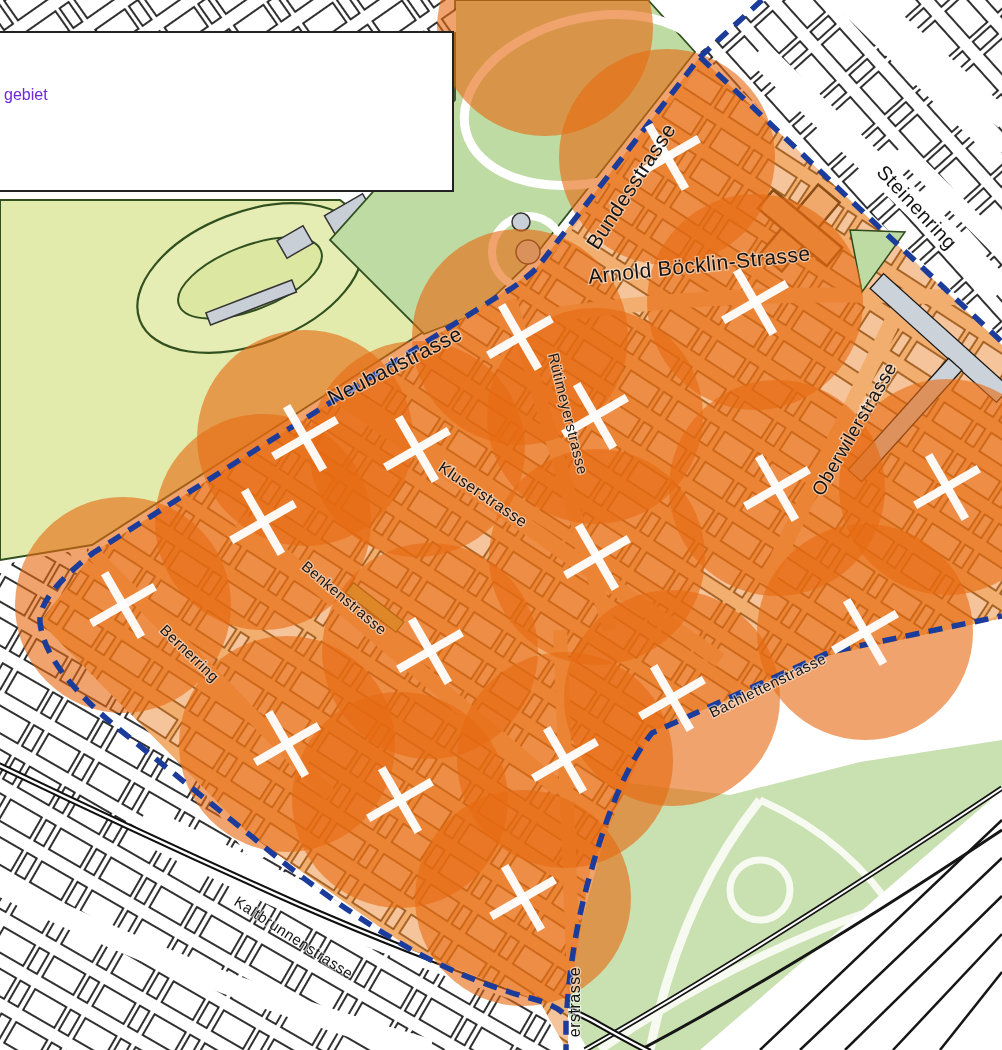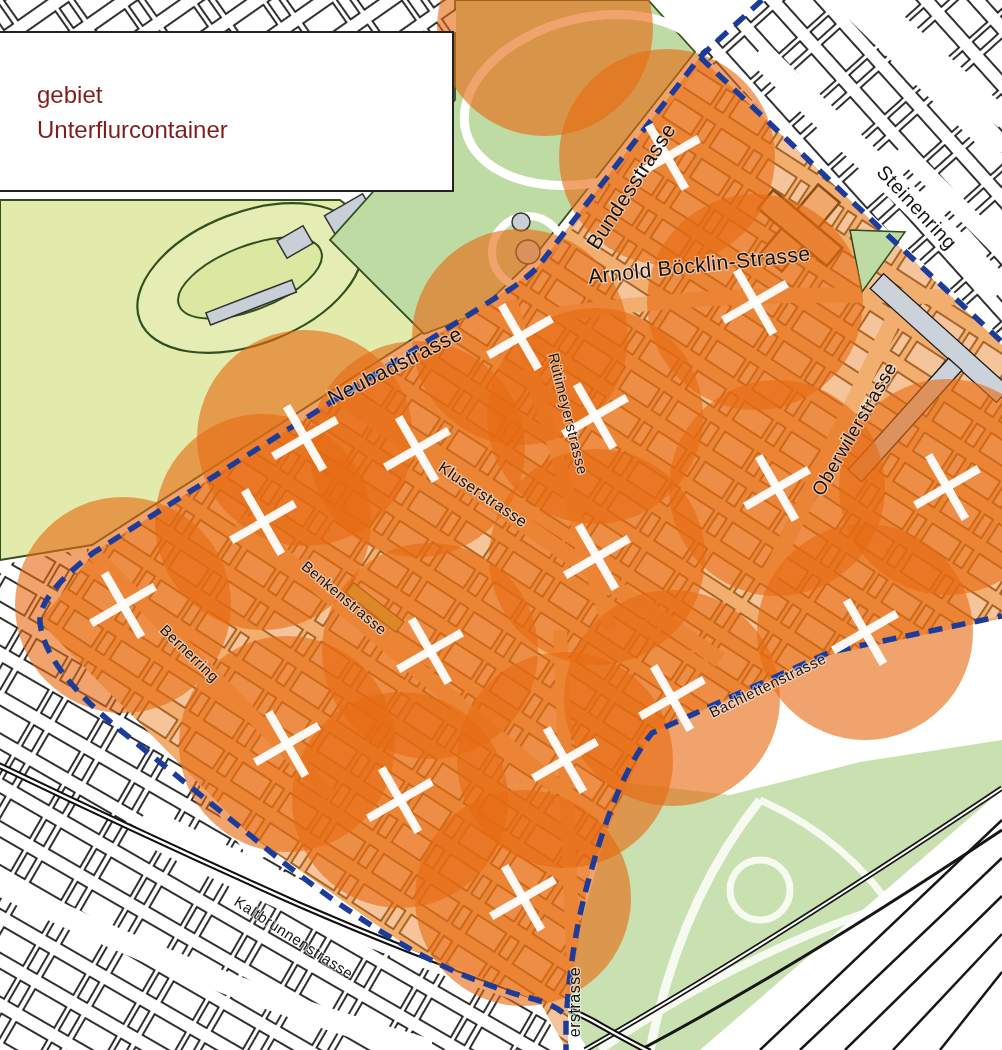--- a/index.html
+++ b/index.html
@@ -9,21 +9,21 @@
   svg{display:block;}
   .coverage{fill:#e66a12;fill-opacity:0.62;}
   .marker-x line{stroke:#ffffff;stroke-width:8.5;stroke-opacity:0.95;}
   .street-label{fill:#141414;font-family:"Liberation Sans",sans-serif;
     text-anchor:middle;paint-order:stroke;stroke:rgba(255,255,255,0.5);
     stroke-width:2.5px;letter-spacing:0.5px;}
   .boundary{fill:none;stroke:#1c3c9c;stroke-width:5.5;stroke-dasharray:14 9.5;}
   #legend{position:absolute;left:-70px;top:31px;width:524px;height:161px;
     background:#ffffff;border:2px solid #222;box-sizing:border-box;z-index:5;}
   #legend .lines{padding:44px 0 0 72px;}
-  #legend .legend-line{font-size:24px;color:#7f1d1d;line-height:35px;white-space:nowrap;margin-left:33px;}
+  #legend .legend-line{font-size:16px;color:#6d28d9;line-height:35px;white-space:nowrap;}
 </style>
 </head>
 <body>
 
 <div id="map-wrap">
 <svg id="mapsvg" width="1002" height="1050" viewBox="0 0 1002 1050" xmlns="http://www.w3.org/2000/svg">
 
   <defs>
     <pattern id="blkTL" width="58" height="38" patternUnits="userSpaceOnUse" patternTransform="rotate(-35)">
       <rect x="3" y="3" width="36" height="24" fill="#ffffff" stroke="#1a1a1a" stroke-width="1.8"></rect>
@@ -260,15 +260,14 @@
         <text transform="translate(770,690) rotate(-26)" font-size="15" class="street-label">Bachlettenstrasse</text>
         <text transform="translate(291,942) rotate(33)" font-size="15" class="street-label">Kaltbrunnenstrasse</text>
         <text transform="translate(580,1002) rotate(-90)" font-size="16" class="street-label">erstrasse</text>
       </g>
 </svg>
 </div>
 
 <div id="legend">
   <div class="lines">
     <div class="legend-line">gebiet</div>
-    <div class="legend-line">Unterflurcontainer</div>
   </div>
 </div>
 
 </body></html>

